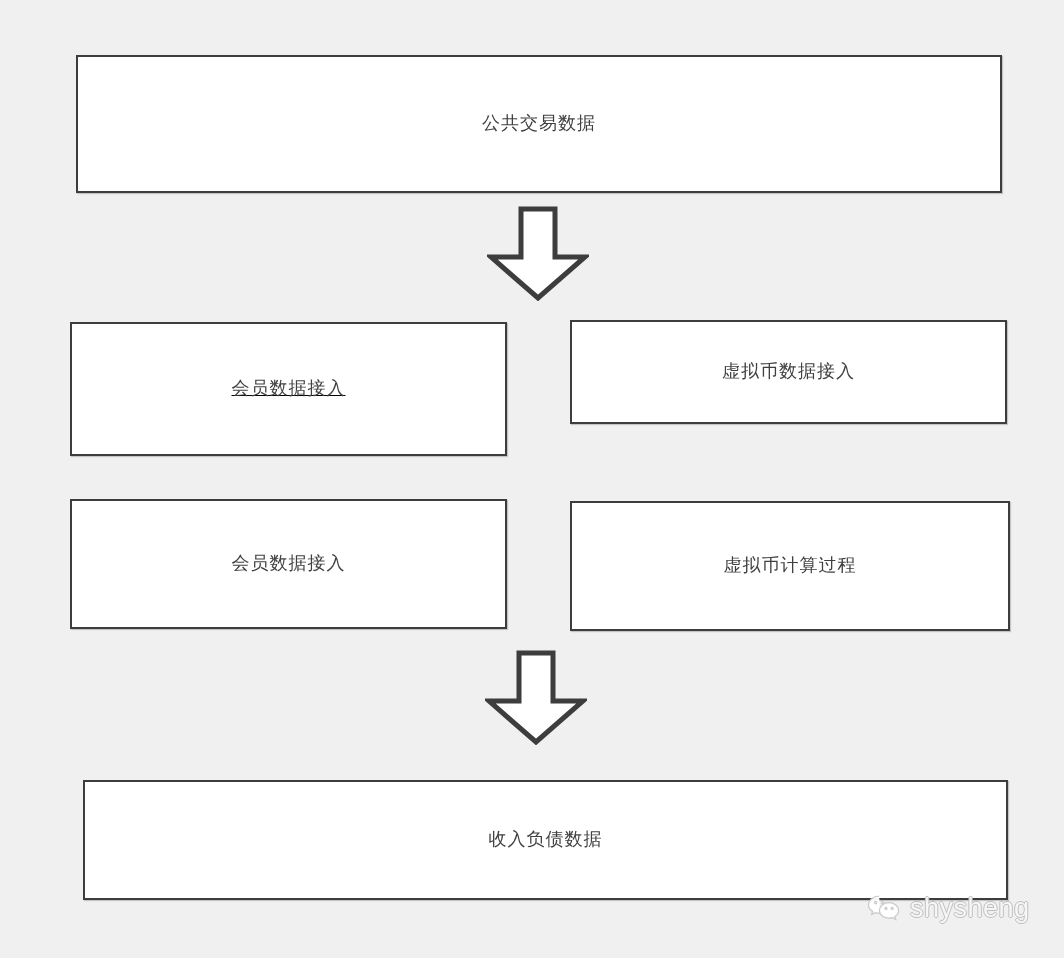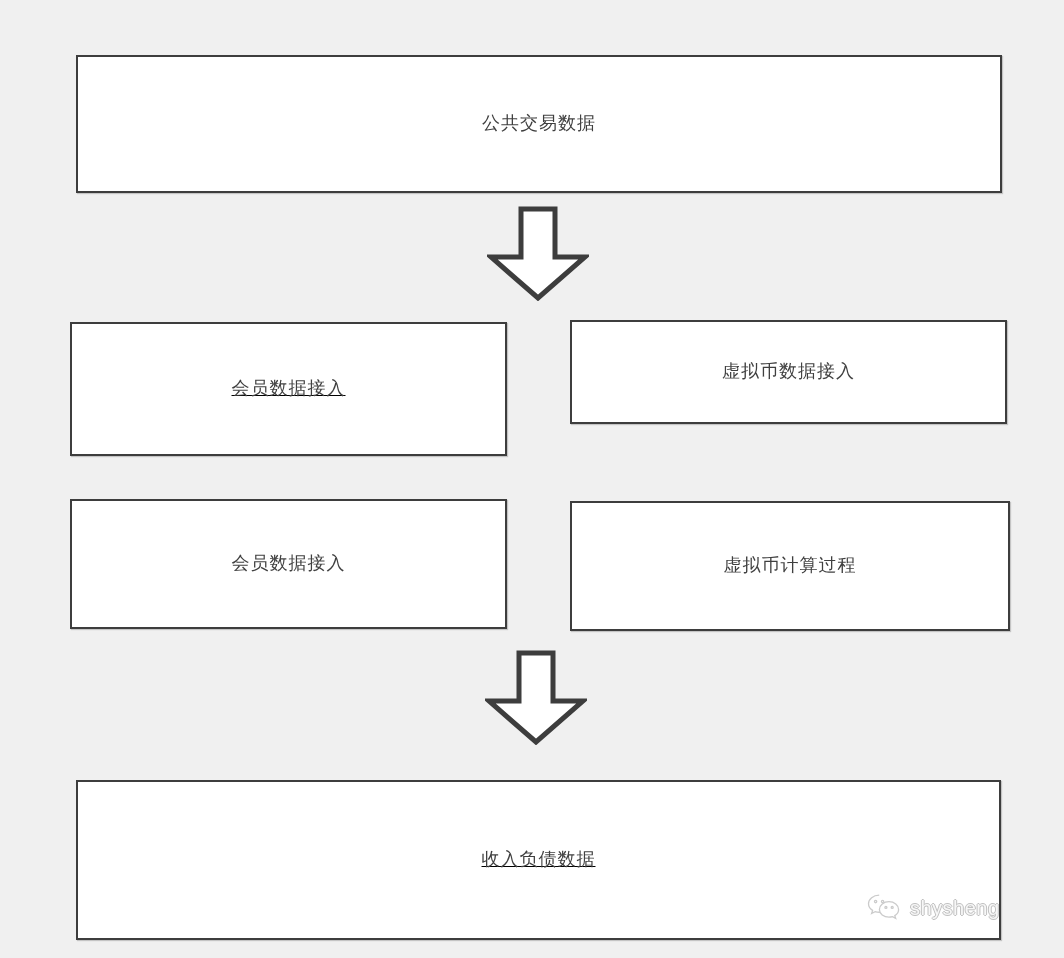--- a/index.html
+++ b/index.html
@@ -37,21 +37,21 @@
     white-space: nowrap;
     user-select: none;
   }
 
   
   #node-public-tx   { left: 76px;  top: 55px;  width: 926px; height: 138px; }
   #node-member-in   { left: 70px;  top: 322px; width: 437px; height: 134px; text-decoration: underline; }
   #node-crypto-in   { left: 570px; top: 320px; width: 437px; height: 104px; }
   #node-member-calc { left: 70px;  top: 499px; width: 437px; height: 130px; }
   #node-crypto-calc { left: 570px; top: 501px; width: 440px; height: 130px; }
-  #node-revenue     { left: 76px;  top: 780px; width: 925px; height: 160px; text-decoration: underline; }
+  #node-revenue     { left: 83px;  top: 780px; width: 925px; height: 120px; }
 
   
   .arrow {
     position: absolute;
     width: 102px;
     height: 95px;
   }
   #arrow-top    { left: 487px; top: 206px; }
   #arrow-bottom { left: 485px; top: 650px; }
   .arrow svg { display: block; width: 100%; height: 100%; }
@@ -61,21 +61,21 @@
     position: absolute;
     left: 866px;
     top: 893px;
     display: flex;
     align-items: center;
     gap: 8px;
     opacity: 0.95;
     user-select: none;
   }
   #watermark .wm-text {
-    font-size: 20px;
+    font-size: 27px;
     color: rgba(255,255,255,0.88);
     text-shadow:
        1px 0 0 #bdbdbd, -1px 0 0 #bdbdbd,
        0 1px 0 #bdbdbd, 0 -1px 0 #bdbdbd;
     letter-spacing: 0.5px;
   }
   #watermark .wm-icon svg { display: block; }
 </style>
 </head>
 <body>

